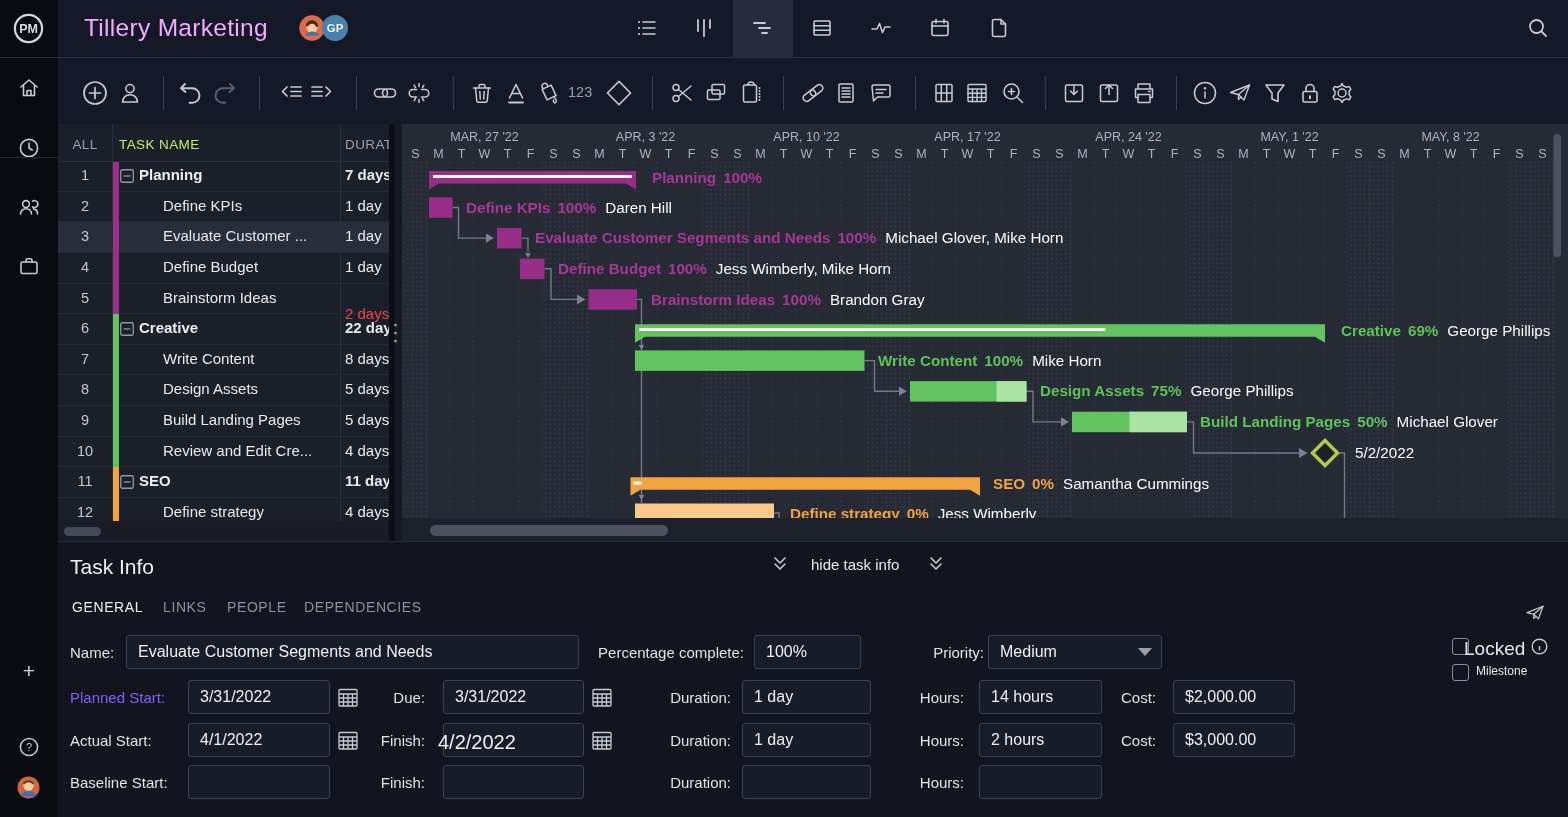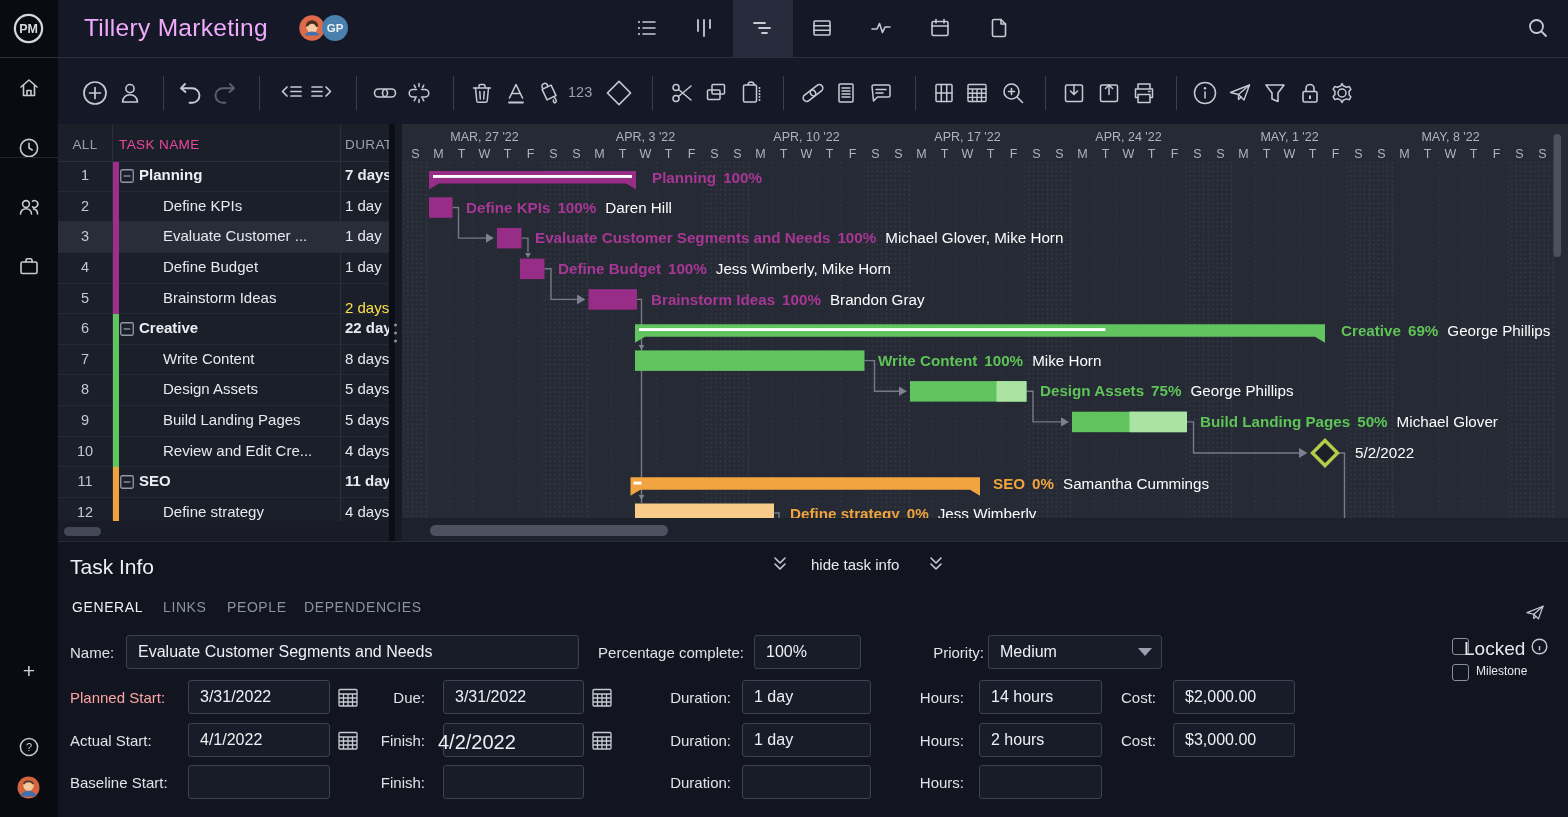--- a/index.html
+++ b/index.html
@@ -213,21 +213,21 @@
     <path d="M9 11.5 V8.5 a4 4 0 0 1 8 0 V11.5"></path>
     <rect x="12" y="15.5" width="2" height="3.5" fill="#c6cad3" stroke="none"></rect>
   </svg>
 <svg class="abs" style="left:1329.0px;top:80.0px;z-index:5" width="26" height="26" viewBox="0 0 26 26" fill="none" stroke="#c6cad3" stroke-width="1.5" stroke-linecap="round" stroke-linejoin="round">
     <circle cx="13" cy="13" r="4"></circle>
     <path d="M13 3.5 l1.4 2.6 a7.5 7.5 0 0 1 3 1.2 l2.9-0.8 l1.6 2.8 l-1.9 2.2 a7.5 7.5 0 0 1 0 3.2 l1.9 2.2 l-1.6 2.8 l-2.9-0.8 a7.5 7.5 0 0 1 -3 1.2 L13 22.5 l-1.4-2.6 a7.5 7.5 0 0 1 -3-1.2 l-2.9 0.8 l-1.6-2.8 l1.9-2.2 a7.5 7.5 0 0 1 0-3.2 L4.1 9.3 l1.6-2.8 l2.9 0.8 a7.5 7.5 0 0 1 3-1.2 Z"></path>
   </svg>
 <div class="abs" style="left:58px;top:124px;width:331px;height:417px;background:#1b1f2a;overflow:hidden;z-index:2">
     <div class="abs" style="left:0;top:0;width:331px;height:37px;background:#1b1f2a"></div>
     <div class="abs" style="left:0;top:13px;width:54px;text-align:center;font-size:13.5px;color:#99a1af;letter-spacing:0.4px">ALL</div>
-    <div class="abs" style="left:61px;top:13px;font-size:13.5px;color:#ec4899;letter-spacing:0.4px">TASK NAME</div>
+    <div class="abs" style="left:61px;top:13px;font-size:13.5px;color:#bef264;letter-spacing:0.4px">TASK NAME</div>
     <div class="abs" style="left:287px;top:13px;font-size:13.5px;color:#99a1af;letter-spacing:0.4px">DURATION</div>
     <div class="abs" style="left:0;top:37.0px;width:331px;height:30.62px;border-bottom:1px solid #262a36">
       <div class="abs" style="left:0;top:6px;width:54px;text-align:center;font-size:14.5px;color:#c3c8d2">1</div>
       <div class="abs" style="left:54.5px;top:0;width:6.5px;height:30.62px;background:#9c2f8c"></div>
       <svg class="abs" style="left:62px;top:8.2px" width="14" height="14" viewBox="0 0 14 14" fill="none" stroke="#9298a6" stroke-width="1.3">
         <rect x="0.75" y="0.75" width="12.5" height="12.5" rx="1.5"></rect>
         <path d="M3.6 7 H10.4"></path>
       </svg>
       <div class="abs" style="left:81px;top:5px;font-size:15px;font-weight:bold;color:#eceef2">Planning</div>
       <div class="abs" style="left:287px;top:5px;width:44px;overflow:hidden;white-space:nowrap;font-size:15px;font-weight:bold;color:#e7e9ee">7 days</div>
@@ -247,21 +247,21 @@
     <div class="abs" style="left:0;top:128.9px;width:331px;height:30.62px;border-bottom:1px solid #262a36">
       <div class="abs" style="left:0;top:6px;width:54px;text-align:center;font-size:14.5px;color:#c3c8d2">4</div>
       <div class="abs" style="left:54.5px;top:0;width:6.5px;height:30.62px;background:#9c2f8c"></div>
       <div class="abs" style="left:105px;top:5px;font-size:15px;color:#e7e9ee">Define Budget</div>
       <div class="abs" style="left:287px;top:5px;width:44px;overflow:hidden;white-space:nowrap;font-size:15px;color:#e7e9ee">1 day</div>
     </div>
     <div class="abs" style="left:0;top:159.5px;width:331px;height:30.62px;border-bottom:1px solid #262a36">
       <div class="abs" style="left:0;top:6px;width:54px;text-align:center;font-size:14.5px;color:#c3c8d2">5</div>
       <div class="abs" style="left:54.5px;top:0;width:6.5px;height:30.62px;background:#9c2f8c"></div>
       <div class="abs" style="left:105px;top:5px;font-size:15px;color:#e7e9ee">Brainstorm Ideas</div>
-      <div class="abs" style="left:287px;top:15px;width:44px;overflow:hidden;white-space:nowrap;font-size:15px;color:#fde047">2 days</div>
+      <div class="abs" style="left:287px;top:21px;width:44px;overflow:hidden;white-space:nowrap;font-size:15px;color:#ef4444">2 days</div>
     </div>
     <div class="abs" style="left:0;top:190.1px;width:331px;height:30.62px;border-bottom:1px solid #262a36">
       <div class="abs" style="left:0;top:6px;width:54px;text-align:center;font-size:14.5px;color:#c3c8d2">6</div>
       <div class="abs" style="left:54.5px;top:0;width:6.5px;height:30.62px;background:#62c45f"></div>
       <svg class="abs" style="left:62px;top:8.2px" width="14" height="14" viewBox="0 0 14 14" fill="none" stroke="#9298a6" stroke-width="1.3">
         <rect x="0.75" y="0.75" width="12.5" height="12.5" rx="1.5"></rect>
         <path d="M3.6 7 H10.4"></path>
       </svg>
       <div class="abs" style="left:81px;top:5px;font-size:15px;font-weight:bold;color:#eceef2">Creative</div>
       <div class="abs" style="left:287px;top:5px;width:44px;overflow:hidden;white-space:nowrap;font-size:15px;font-weight:bold;color:#e7e9ee">22 days</div>
@@ -521,21 +521,21 @@
     </svg>
     <div class="abs" style="left:1394px;top:96px;width:17px;height:17px;border:1.5px solid #878e9c;border-radius:3px"></div>
     <div class="abs" style="left:1406px;top:96px;font-size:19px;color:#e6e8ec">Locked</div>
     <svg class="abs" style="left:1473px;top:96px" width="17" height="17" viewBox="0 0 17 17" fill="none" stroke="#c6cad3" stroke-width="1.4">
       <circle cx="8.5" cy="8.5" r="7.3"></circle>
       <path d="M8.5 8 V12.5"></path>
       <path d="M8.5 4.8 v0.01" stroke-width="2"></path>
     </svg>
     <div class="abs" style="left:1394px;top:122px;width:17px;height:17px;border:1.5px solid #878e9c;border-radius:3px"></div>
     <div class="abs" style="left:1418px;top:122px;font-size:12px;color:#e6e8ec">Milestone</div>
-    <div class="abs" style="left:12px;top:147px;font-size:15px;color:#fca5a5">Planned Start:</div>
+    <div class="abs" style="left:12px;top:147px;font-size:15px;color:#8b5cf6">Planned Start:</div>
     <div class="abs" style="left:130px;top:138px;width:142px;height:34px;background:#181c29;border:1px solid #3b4254;border-radius:3px"></div>
     <div class="abs" style="left:142px;top:146px;font-size:16px;color:#eef0f3">3/31/2022</div>
     <svg class="abs" style="left:280px;top:145px" width="20" height="20" viewBox="0 0 20 20" fill="none" stroke="#c6cad3" stroke-width="1.3">
       <rect x="1" y="2.5" width="18" height="16.5" rx="1"></rect>
       <path d="M1 7 H19 M5.5 7 V19 M10 7 V19 M14.5 7 V19 M1 11 H19 M1 15 H19"></path>
     </svg>
     <div class="abs" style="left:67px;top:147px;width:300px;text-align:right;font-size:15px;color:#dfe2e8">Due:</div>
     <div class="abs" style="left:385px;top:138px;width:141px;height:34px;background:#181c29;border:1px solid #3b4254;border-radius:3px"></div>
     <div class="abs" style="left:397px;top:146px;font-size:16px;color:#eef0f3">3/31/2022</div>
     <svg class="abs" style="left:534px;top:145px" width="20" height="20" viewBox="0 0 20 20" fill="none" stroke="#c6cad3" stroke-width="1.3">

